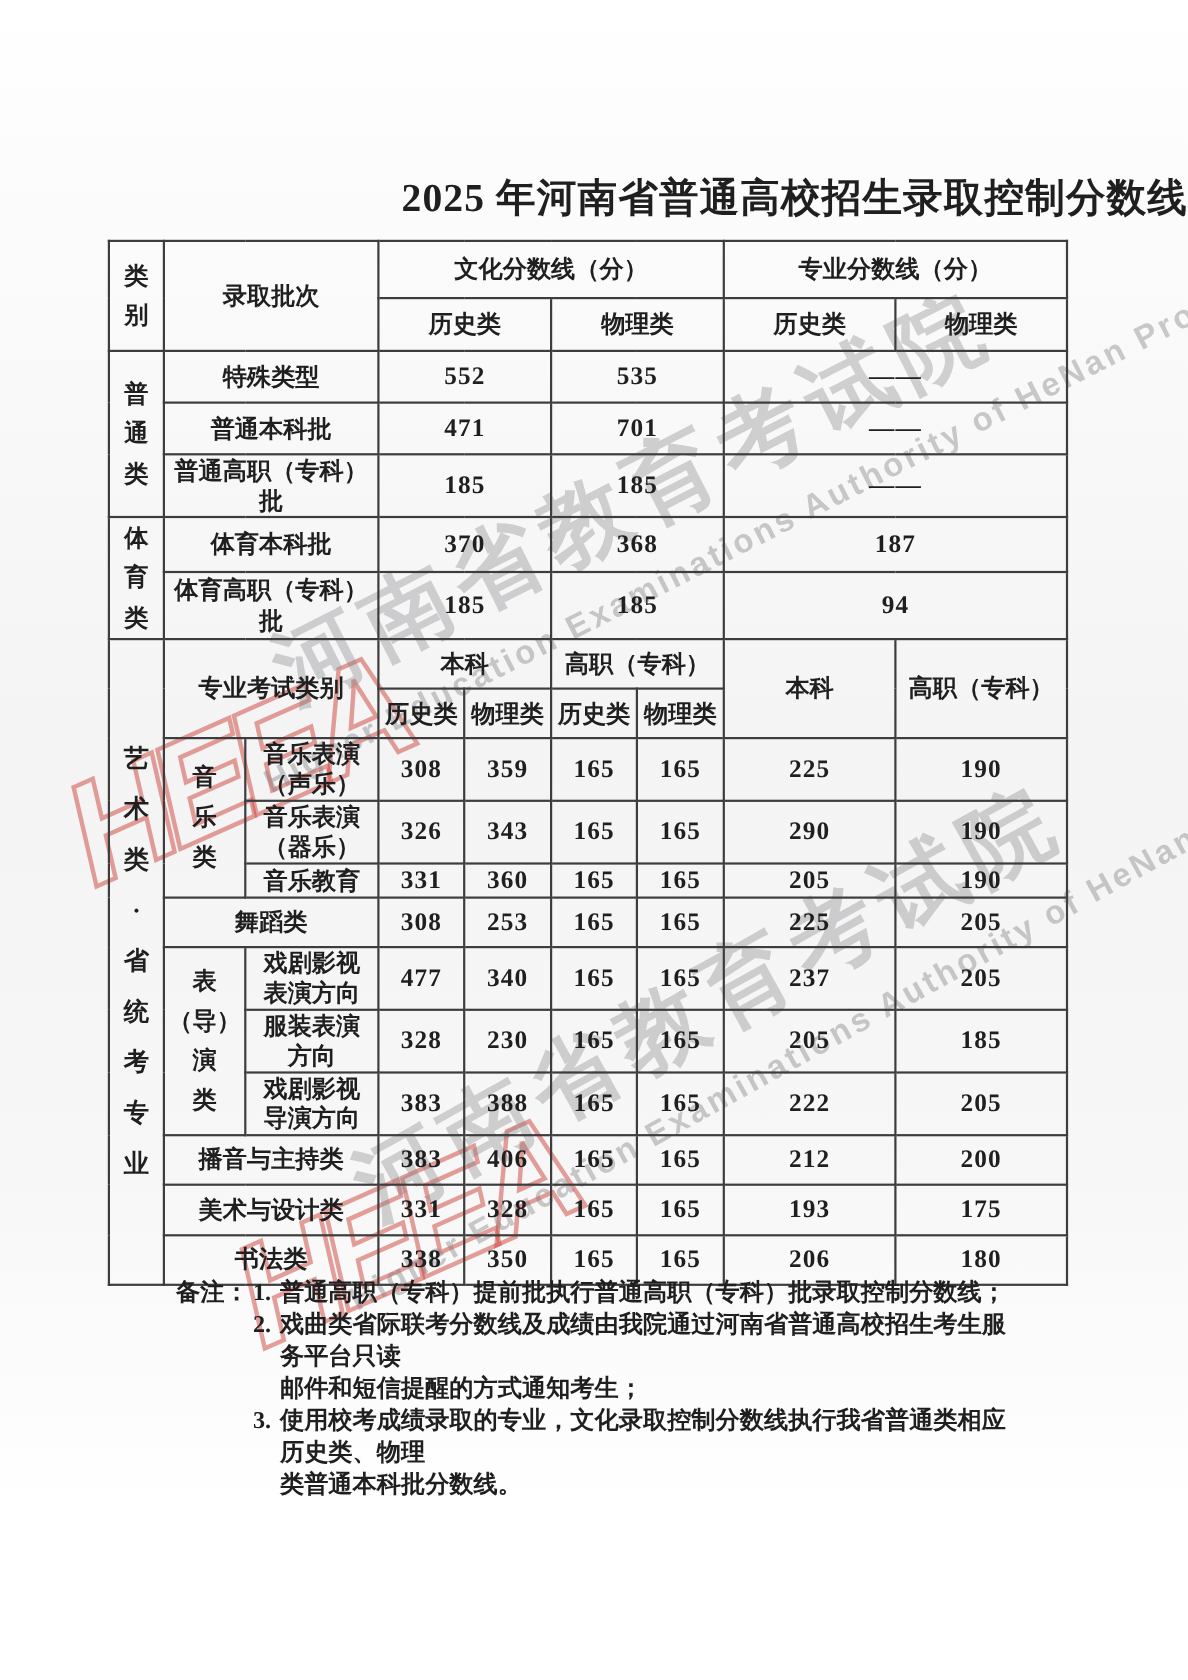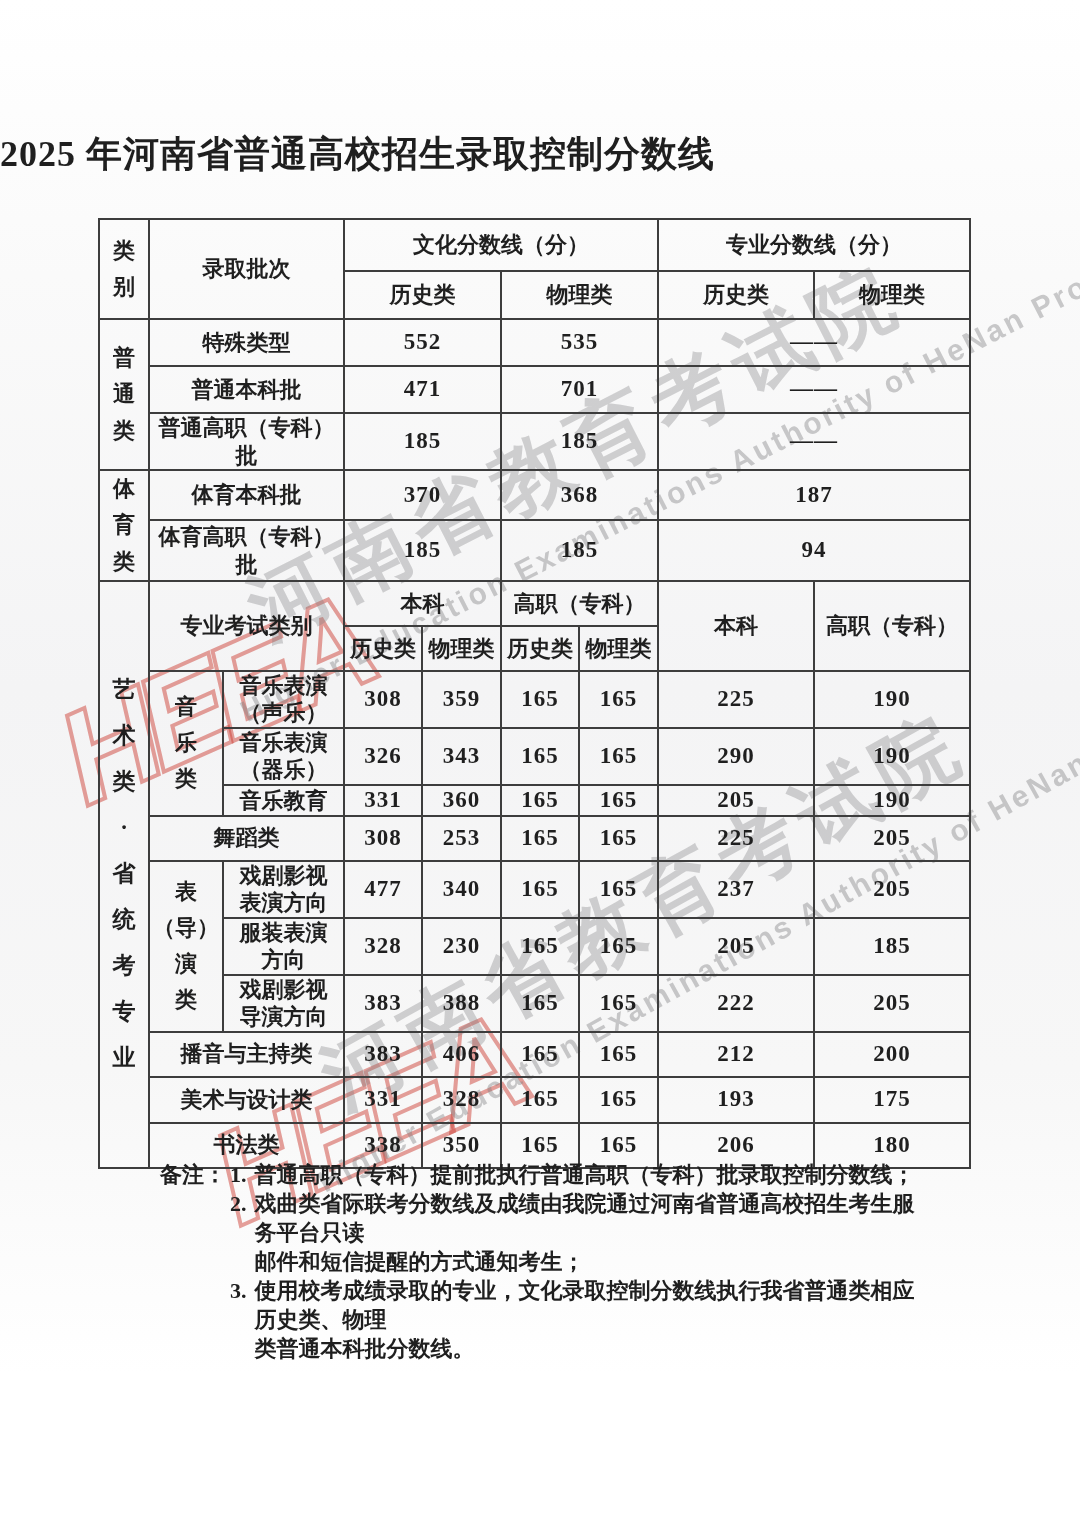--- a/index.html
+++ b/index.html
@@ -29,21 +29,21 @@
   .wm-logo text{
     font-family:"Liberation Sans","DejaVu Sans",sans-serif;
     font-style:italic;font-weight:800;font-size:132px;letter-spacing:-12px;
     fill:none;stroke:rgba(205,65,55,0.50);stroke-width:4px;
   }
   .wm-logo1{left:52px;top:598px;width:310px;height:200px;transform:rotate(-24deg);}
   .wm-logo2{left:205px;top:1018px;width:310px;height:200px;transform:rotate(-24deg);}
 
   
   .title{
-    position:absolute;top:130px;left:0;width:100%;text-align:left;z-index:2;
+    position:absolute;top:156px;left:0;width:100%;text-align:right;z-index:2;
     font-size:36px;font-weight:700;letter-spacing:1px;
   }
 
   
   .tbl-wrap{position:absolute;left:98px;top:218px;z-index:2;}
   table.t{border-collapse:collapse;table-layout:fixed;background:transparent;}
   .t th,.t td{
     border:2px solid #3d3d3d;text-align:center;vertical-align:middle;
     font-size:22px;font-weight:600;padding:0 2px;
     white-space:pre-line;line-height:1.25;

